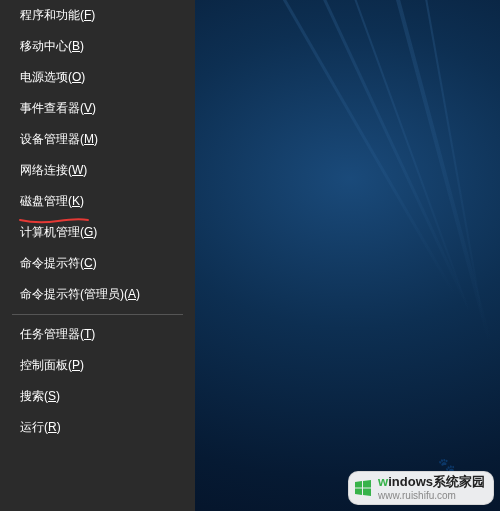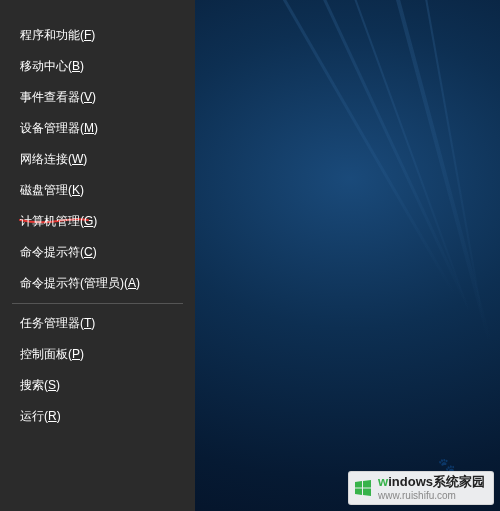--- a/index.html
+++ b/index.html
@@ -36,21 +36,21 @@
     .ray4 { width: 2px; height: 360px; left: 420px; top: -30px; transform: rotate(-10deg); }
     .ray5 { width: 3px; height: 390px; left: 260px; top: -40px; transform: rotate(-30deg); }
     .context-menu {
       position: absolute;
       top: 0;
       left: 0;
       width: 195px;
       background: #2b2b2b;
       color: #fff;
       font-size: 12px;
-      padding: 20px 0;
+      padding: 0 0;
       height: 511px;
     }
     .menu-item {
       padding: 7px 20px;
       cursor: default;
       white-space: nowrap;
       position: relative;
     }
     .mnemonic {
       text-decoration: underline;
@@ -70,21 +70,21 @@
     .red-underline svg { display: block; }
     .watermark {
       position: absolute;
       right: 6px;
       bottom: 6px;
       display: flex;
       align-items: center;
       gap: 6px;
       background: rgba(255,255,255,0.92);
       border: 1px solid rgba(200,200,200,0.6);
-      border-radius: 3px;
+      border-radius: 10px;
       padding: 3px 8px 3px 5px;
       font-size: 11px;
       color: #333;
     }
     .wm-logo {
       width: 18px;
       height: 18px;
       position: relative;
     }
     .wm-logo svg { display: block; }
@@ -108,20 +108,21 @@
   <div class="light-ray ray1"></div>
   <div class="light-ray ray2"></div>
   <div class="light-ray ray3"></div>
   <div class="light-ray ray4"></div>
   <div class="light-ray ray5"></div>
 </div>
 
 <div class="context-menu" id="context-menu">
     <div class="menu-item"><span>程序和功能(<span class="mnemonic">F</span>)</span></div>
     <div class="menu-item"><span>移动中心(<span class="mnemonic">B</span>)</span></div>
+    <div class="menu-item"><span>电源选项(<span class="mnemonic">O</span>)</span></div>
     <div class="menu-item"><span>事件查看器(<span class="mnemonic">V</span>)</span></div>
     <div class="menu-item"><span>设备管理器(<span class="mnemonic">M</span>)</span></div>
     <div class="menu-item"><span>网络连接(<span class="mnemonic">W</span>)</span></div>
     <div class="red-underline" style="top: 216px;">
       <svg width="72" height="10">
         <path d="M2 4 Q 20 8 40 5 T 70 4" stroke="#e53935" stroke-width="2" fill="none" stroke-linecap="round"></path>
       </svg>
     </div>
     <div class="menu-item"><span>磁盘管理(<span class="mnemonic">K</span>)</span></div>
     <div class="menu-item"><span>计算机管理(<span class="mnemonic">G</span>)</span></div>

